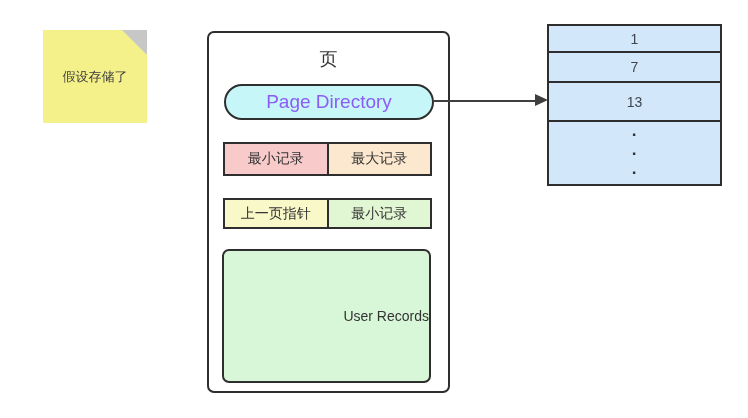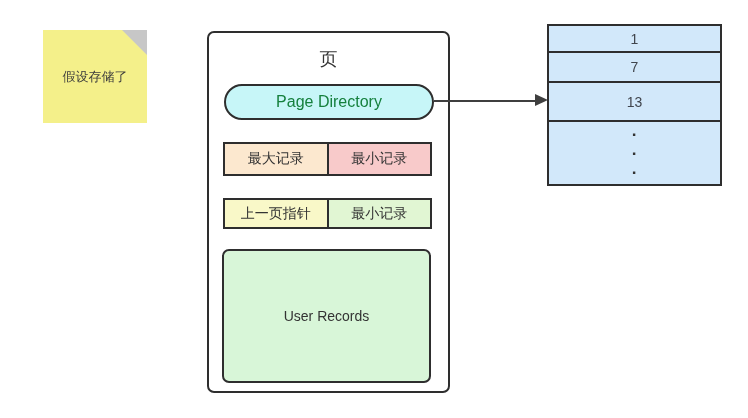--- a/index.html
+++ b/index.html
@@ -60,22 +60,22 @@
   .pd-box {
     position: absolute;
     left: 15px; top: 51px;
     width: 210px; height: 36px;
     background: #c7f6f8;
     border: 2px solid #2e2e2e;
     border-radius: 18px;
     display: flex;
     align-items: center;
     justify-content: center;
-    font-size: 16px;
-    color: #15803d;
+    font-size: 19px;
+    color: #8b5cf6;
   }
   .cell-row {
     position: absolute;
     left: 14px;
     width: 209px;
     display: flex;
   }
   .row-minmax { top: 109px; height: 34px; }
   .row-pointers { top: 165px; height: 31px; }
   .cell {
@@ -95,21 +95,21 @@
 
   .user-records {
     position: absolute;
     left: 13px; top: 216px;
     width: 209px; height: 134px;
     background: #d8f6d8;
     border: 2px solid #2e2e2e;
     border-radius: 7px;
     display: flex;
     flex-direction: column;
-    align-items: center;
+    align-items: flex-end;
     justify-content: center;
     font-size: 14px;
     line-height: 21px;
     color: #333333;
     text-align: center;
   }
 
   
   .arrow { position: absolute; left: 434px; top: 94px; width: 114px; height: 13px; }
   .arrow-line {
@@ -167,22 +167,22 @@
     <div class="note-fold"></div>
     <div>假设存储了</div>
   </div>
 
   <div class="page-box">
     <div class="page-title">页</div>
 
     <div class="pd-box">Page Directory</div>
 
     <div class="cell-row row-minmax">
+      <div class="cell c-pink">最小记录</div>
       <div class="cell c-peach">最大记录</div>
-      <div class="cell c-pink">最小记录</div>
     </div>
 
     <div class="cell-row row-pointers">
       <div class="cell c-yellow">上一页指针</div>
       <div class="cell c-green">最小记录</div>
     </div>
 
     <div class="user-records">
       <div>User Records</div>
     </div>

